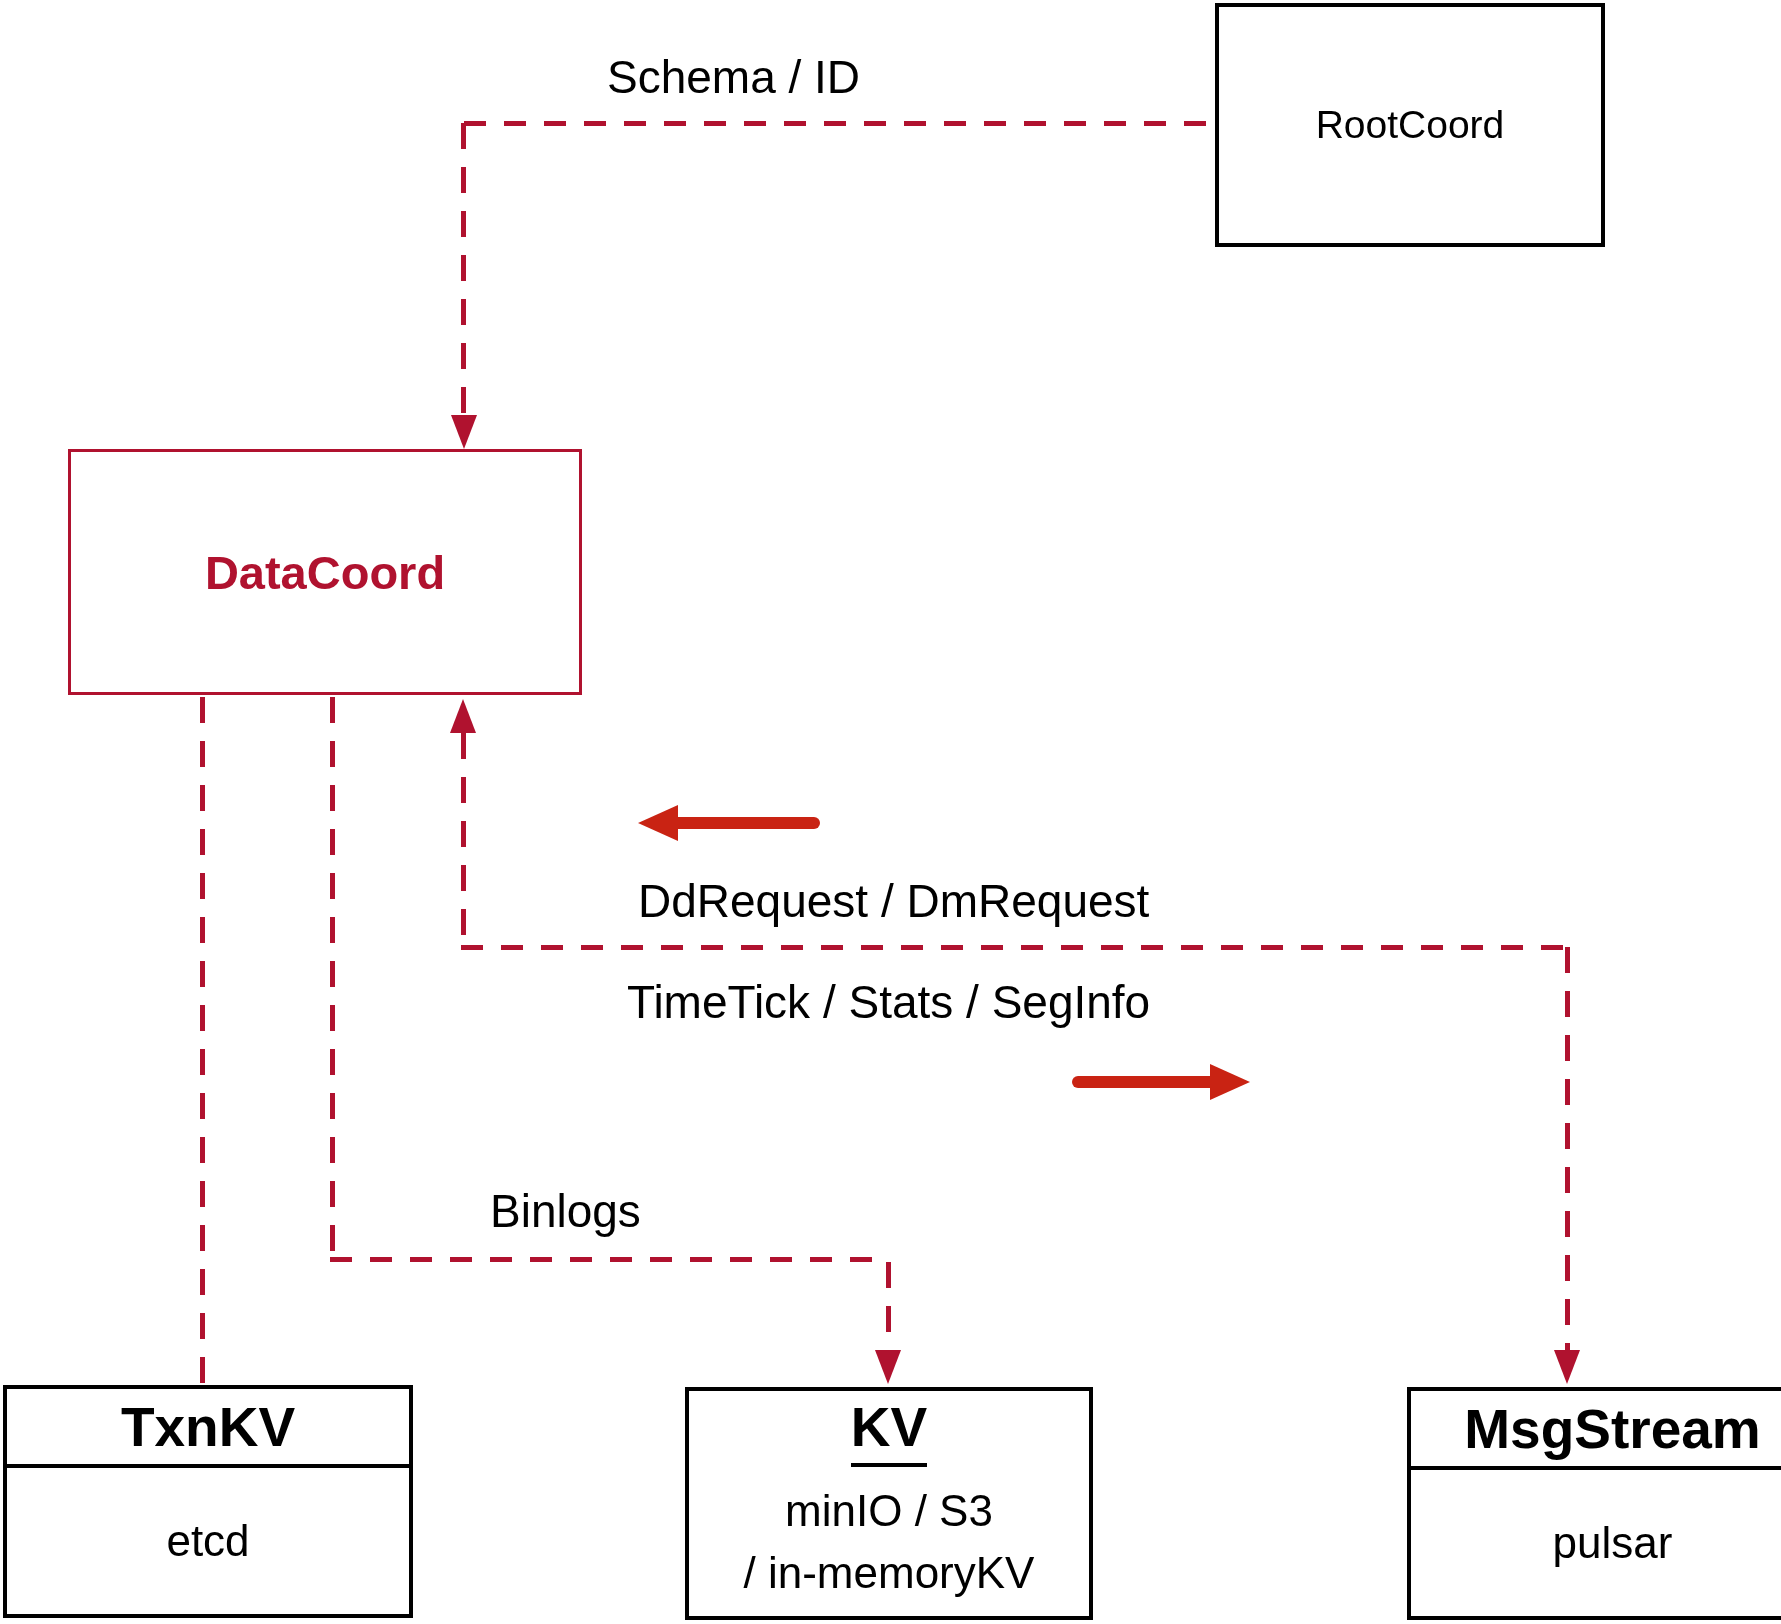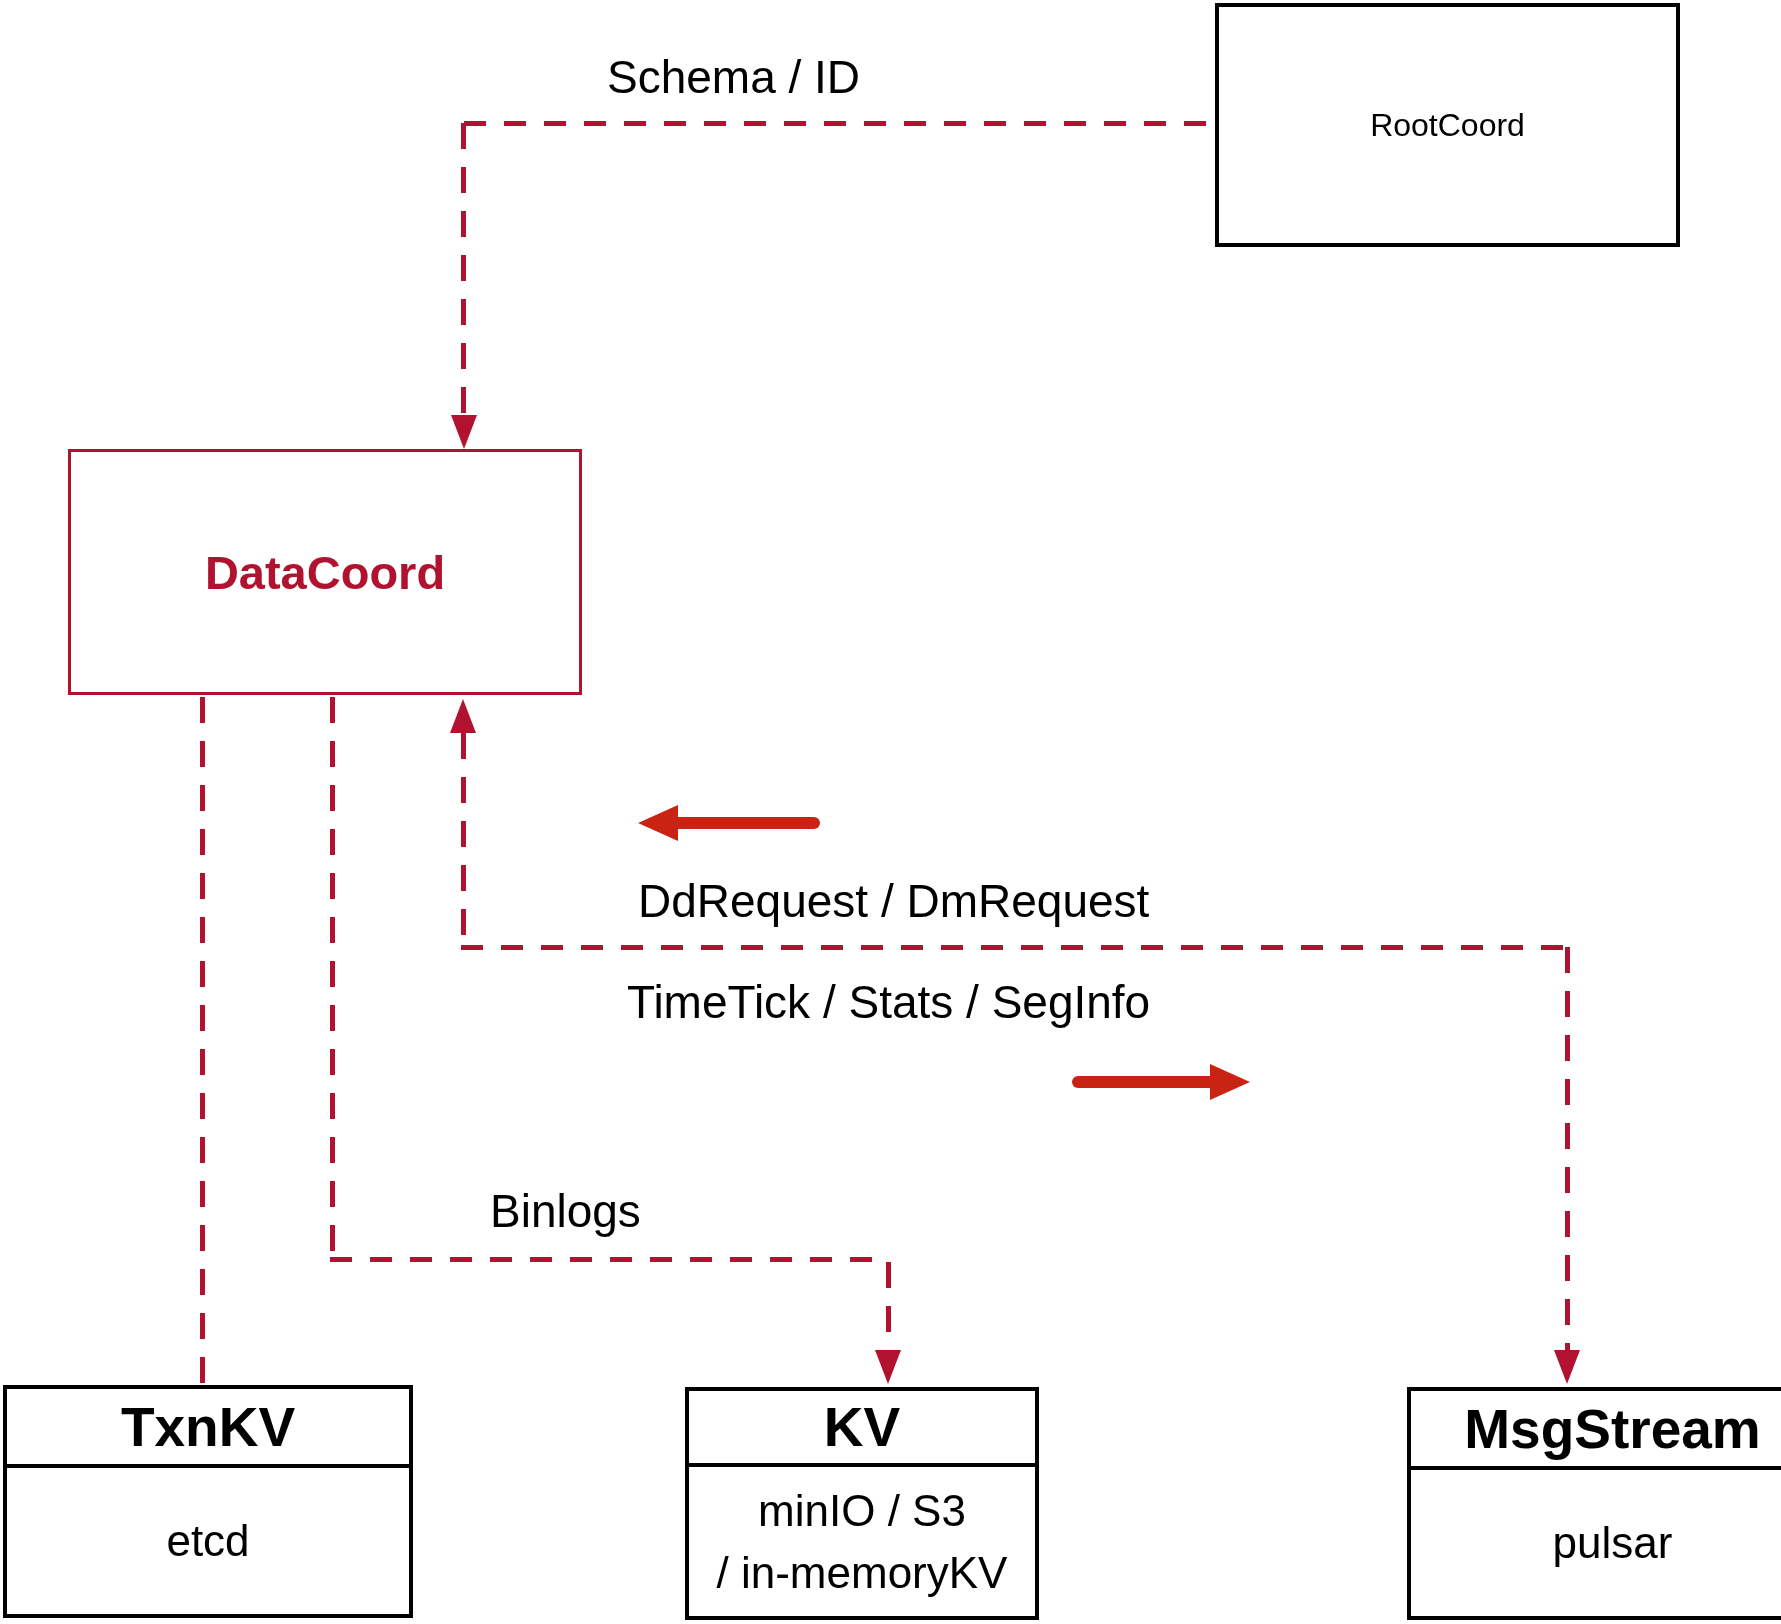--- a/index.html
+++ b/index.html
@@ -81,38 +81,38 @@
 
   <div class="head-left" style="left:638px;top:805px;"></div>
   <div class="solid-shaft" style="left:674px;top:817px;width:146px;border-radius:0 6px 6px 0;"></div>
 
   <div class="solid-shaft" style="left:1072px;top:1076px;width:140px;border-radius:6px 0 0 6px;"></div>
   <div class="head-right" style="left:1210px;top:1064px;"></div>
 
   <div class="edge-label" style="left:627px;top:979px;">TimeTick / Stats / SegInfo</div>
   <div class="edge-label" style="left:638px;top:878px;">DdRequest / DmRequest</div>
 
-  <div class="node black" style="left:1215px;top:3px;width:465px;height:244px;font-size:32px;text-align:center;">
+  <div class="node black" style="left:1215px;top:3px;width:390px;height:244px;font-size:39px;text-align:center;">
     <span class="node-label">RootCoord</span>
   </div>
 
   <div class="node red" style="left:68px;top:449px;width:514px;height:246px;font-size:47px;font-weight:bold;">
     <span class="node-label">DataCoord</span>
   </div>
 
   <div class="tablebox" style="left:3px;top:1385px;width:410px;height:233px;">
     <div class="hdr" style="height:79px;">
       <span>TxnKV</span>
     </div>
     <div class="bdy">
       <span>etcd</span>
     </div>
   </div>
 
-  <div class="tablebox" style="left:685px;top:1387px;width:354px;height:233px;">
+  <div class="tablebox" style="left:685px;top:1387px;width:408px;height:233px;align-items:center;">
     <div class="hdr" style="height:76px;">
       <span>KV</span>
     </div>
     <div class="bdy">
       <span>minIO / S3</span>
       <span>/ in-memoryKV</span>
     </div>
   </div>
 
   <div class="tablebox" style="left:1367px;top:1387px;width:411px;height:233px;margin-left:40px;">

